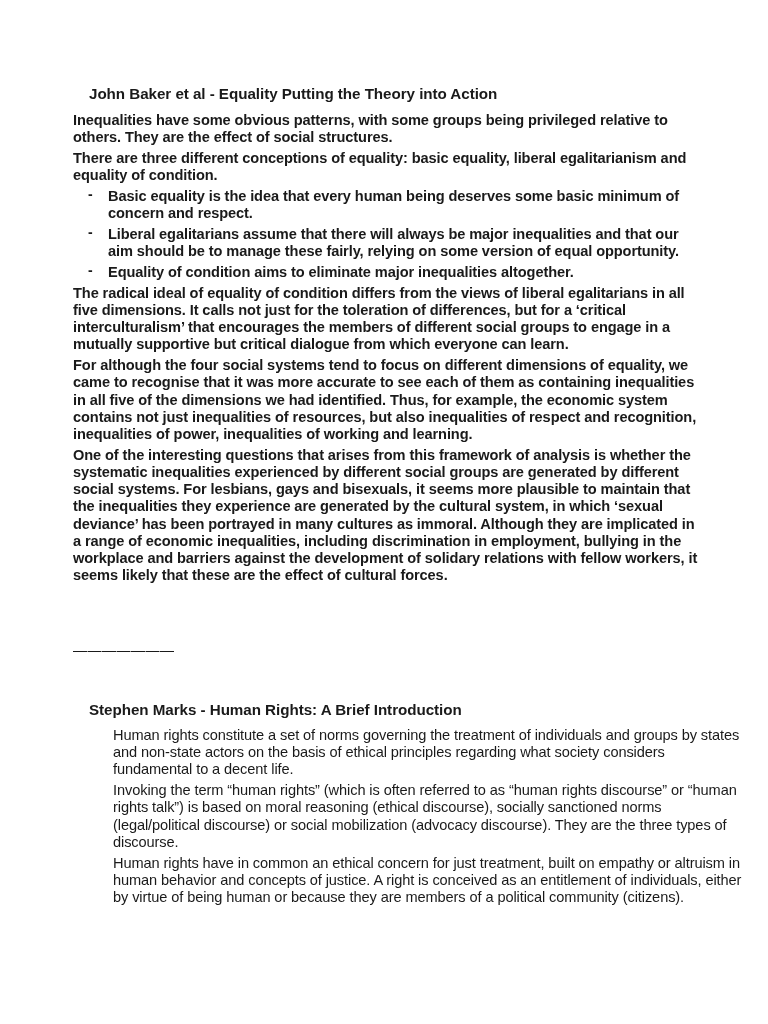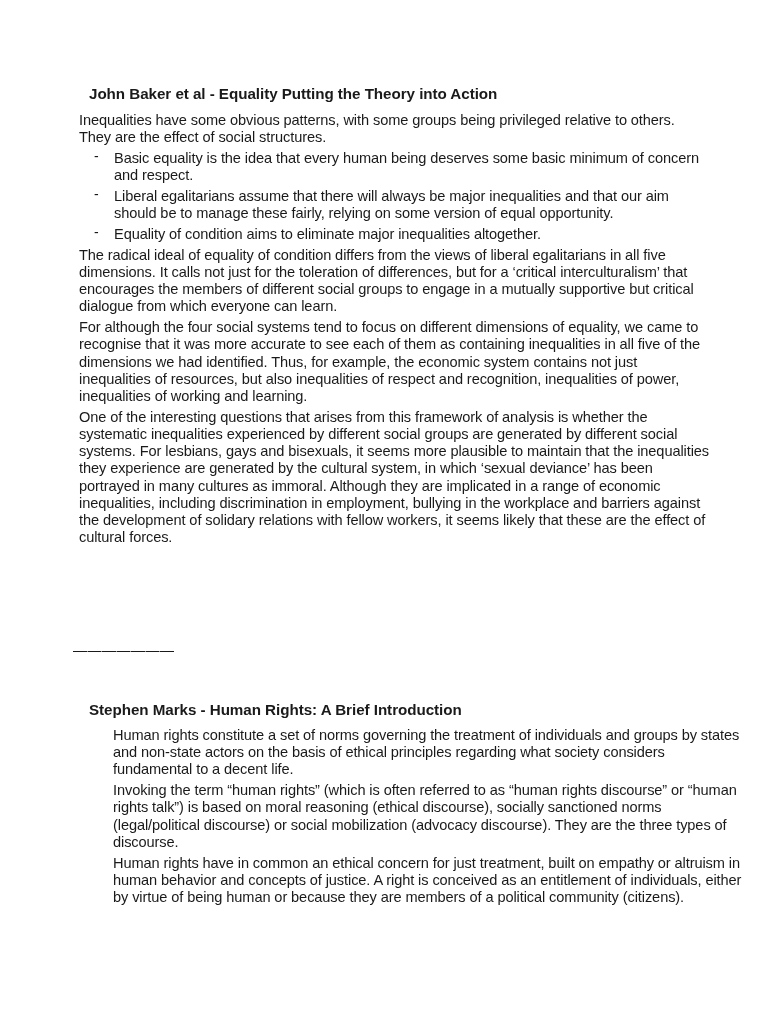--- a/index.html
+++ b/index.html
@@ -60,22 +60,23 @@
       line-height: 16px;
     }
   </style>
 </head>
 <body>
 
 <div class="page">
 
   <h1 class="heading" style="position:absolute; top:69px; left:0; white-space:nowrap;">John Baker et al - Equality Putting the Theory into Action</h1>
 
-  <div style="position:absolute; top:112px; left:6px; width:630px;">
+  <div style="position:absolute; top:112px; left:0; width:630px;font-weight:bold;">
     <p class="para">Inequalities have some obvious patterns, with some groups being privileged relative to others. They are the effect of social structures.</p>
+    <p class="para">There are three different conceptions of equality: basic equality, liberal egalitarianism and equality of condition.</p>
 
     <ul class="bullets">
       <li class="bullet">
         <span class="bullet-dash">-</span>
         <span>Basic equality is the idea that every human being deserves some basic minimum of concern and respect.</span>
       </li>
       <li class="bullet">
         <span class="bullet-dash">-</span>
         <span>Liberal egalitarians assume that there will always be major inequalities and that our aim should be to manage these fairly, relying on some version of equal opportunity.</span>
       </li>

